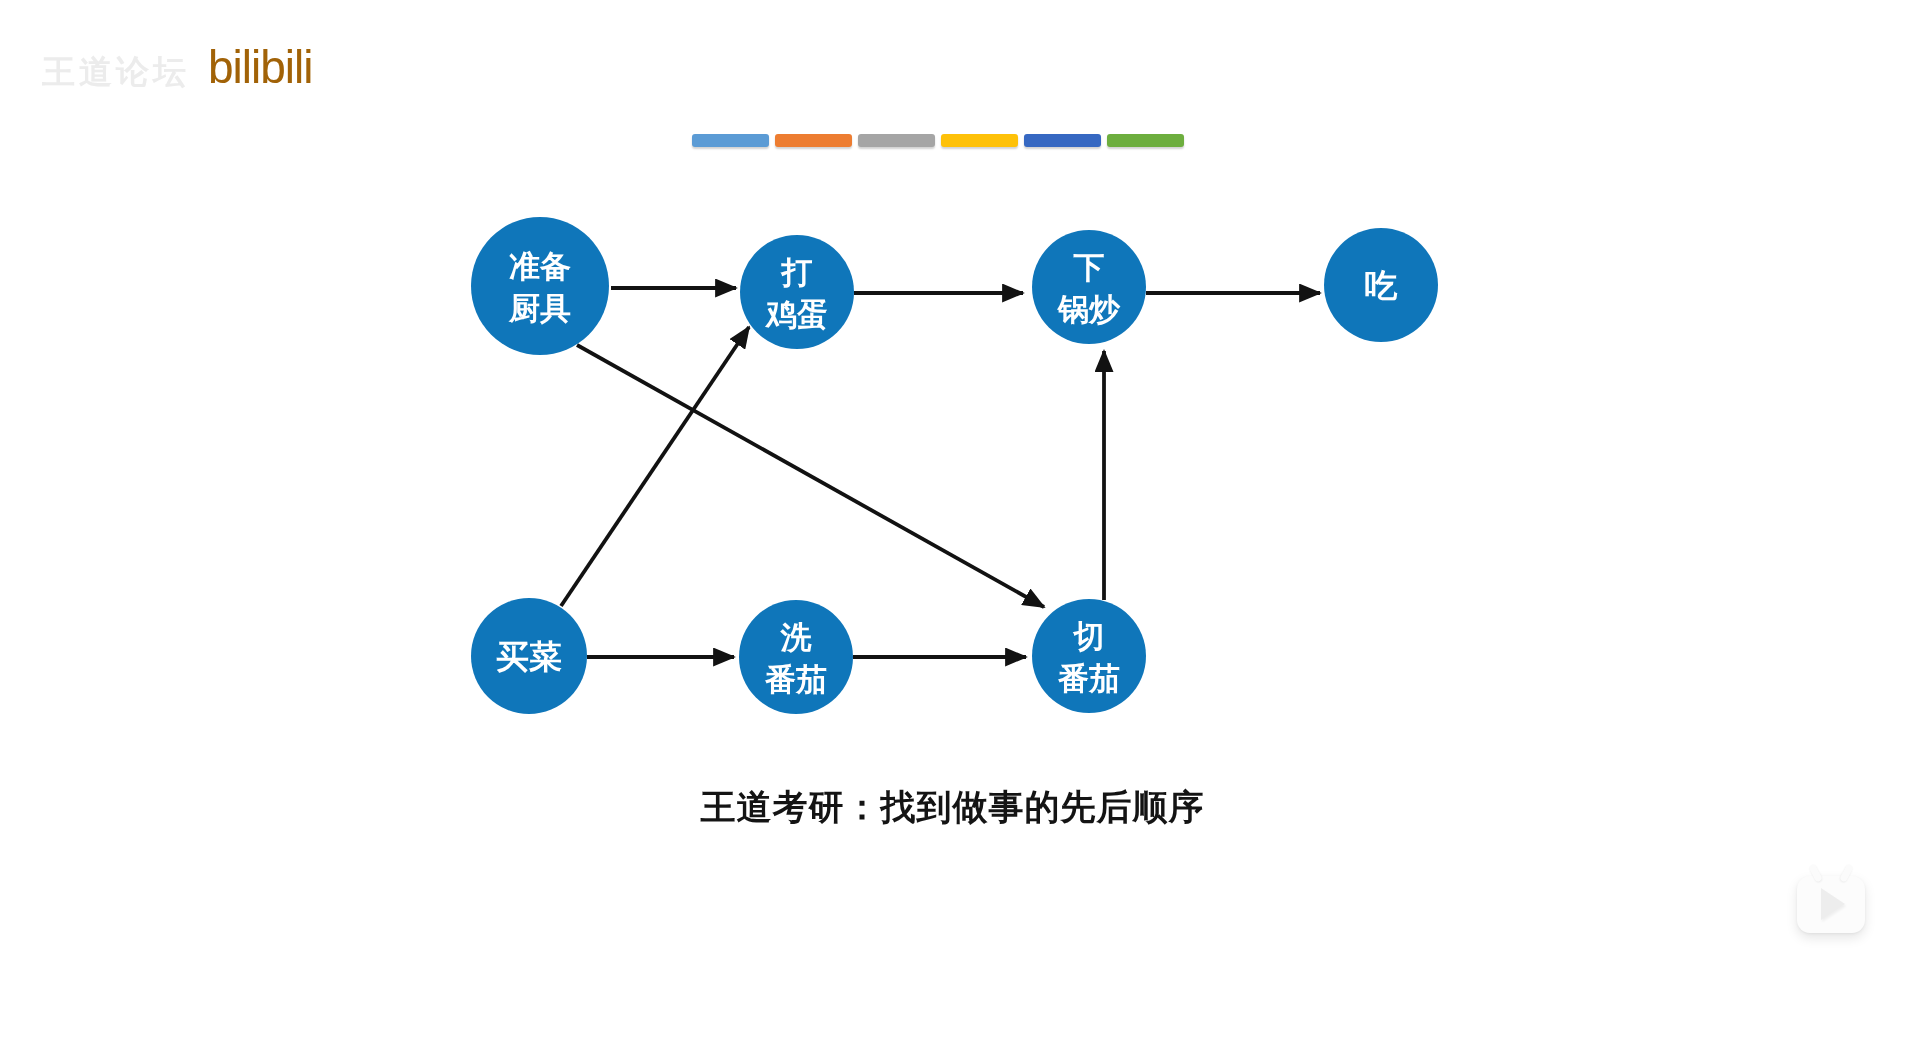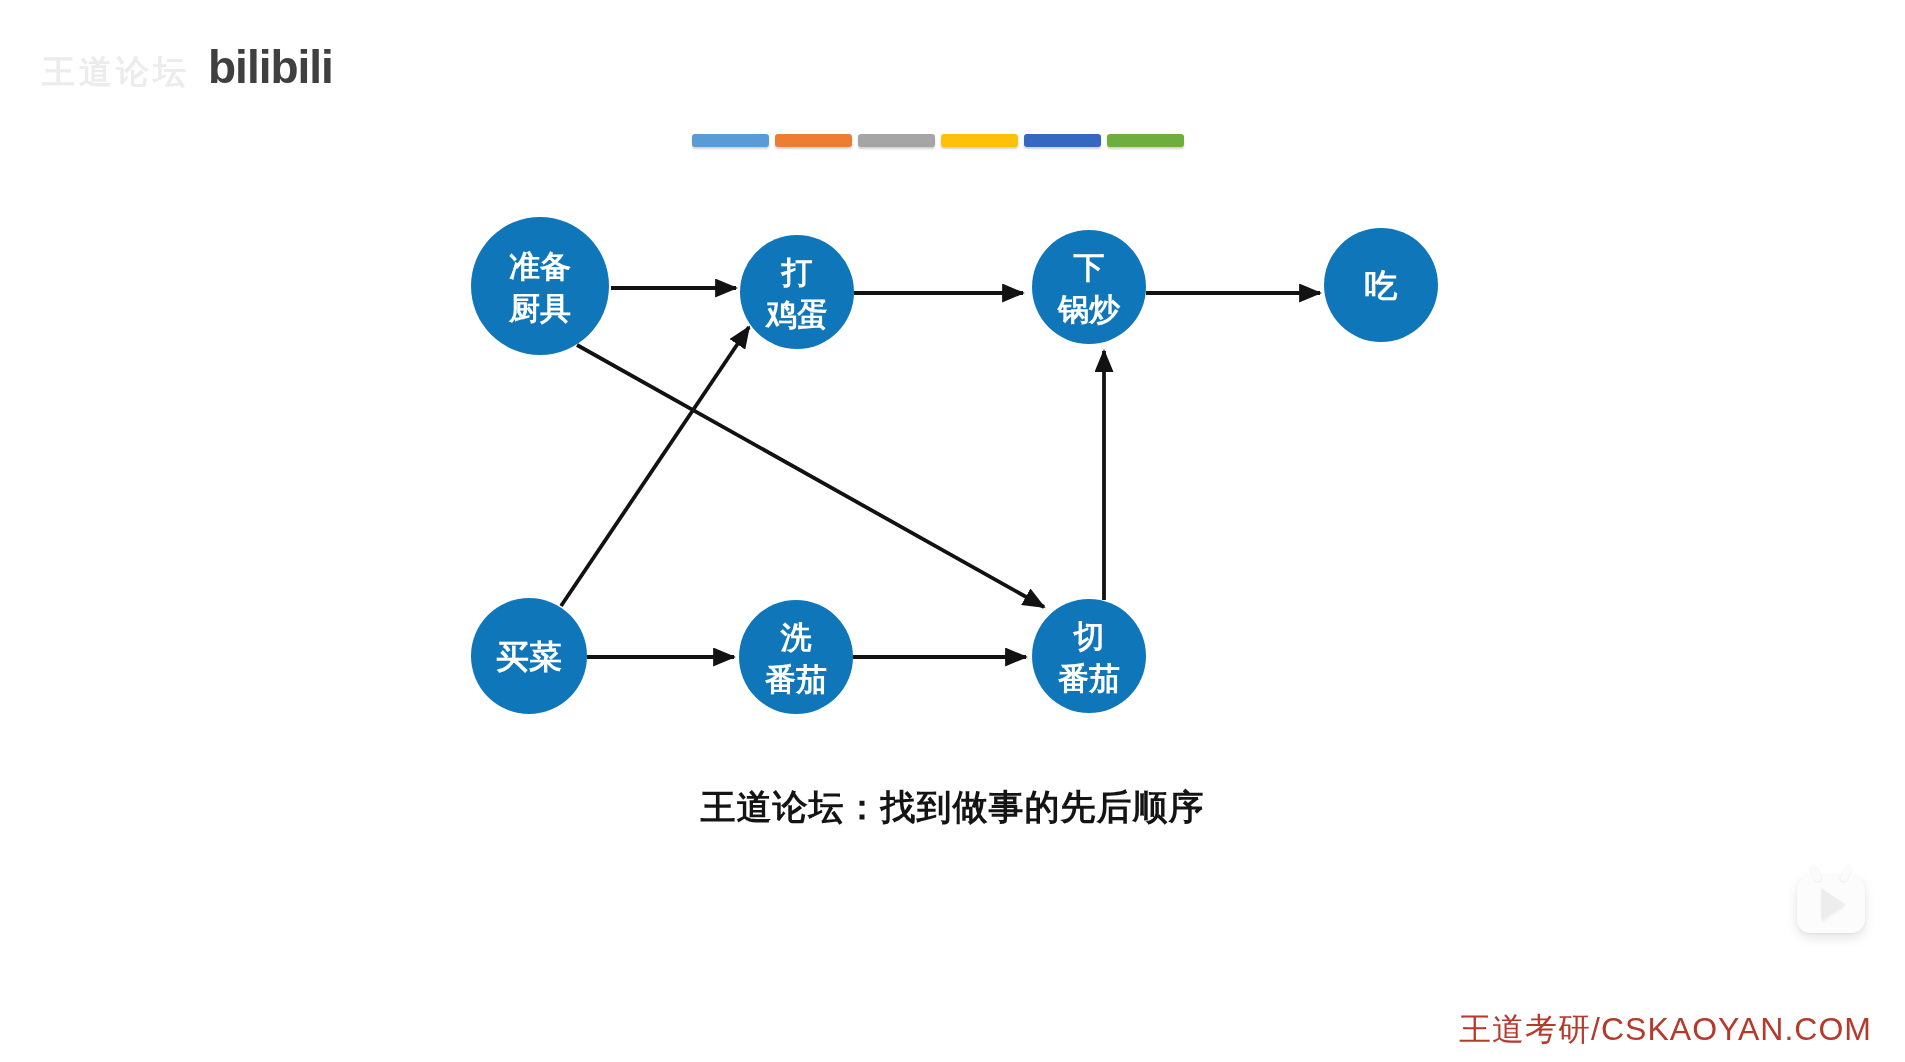--- a/index.html
+++ b/index.html
@@ -29,22 +29,22 @@
     user-select: none;
   }
   .watermark .wm-cn {
     font-size: 33px;
     font-weight: 700;
     color: #ececec;
     letter-spacing: 4px;
   }
   .watermark .wm-bili {
     font-size: 46px;
-    font-weight: 700;
-    color: #404040;
+    font-weight: 400;
+    color: #a16207;
     letter-spacing: -1px;
   }
 
   
   .title {
     position: absolute;
     left: 0;
     right: 0;
     top: 42px;
     margin: 0;
@@ -200,21 +200,20 @@
       <g>
         <circle cx="796" cy="657" r="57" fill="#0f76ba"></circle>
         <text x="796" fill="#ffffff" font-size="31"><tspan x="796" y="648">洗</tspan><tspan x="796" y="690">番茄</tspan></text>
       </g>
       <g>
         <circle cx="1089" cy="656" r="57" fill="#0f76ba"></circle>
         <text x="1089" fill="#ffffff" font-size="31"><tspan x="1089" y="647">切</tspan><tspan x="1089" y="689">番茄</tspan></text>
       </g>
     </svg>
 
-  <div class="caption">王道论坛：找到做事的先后顺序</div>
-
-  <div class="credit" style="color: rgb(182, 58, 43);">王道考研/CSKAOYAN.COM</div>
+  <div class="caption">王道考研：找到做事的先后顺序</div>
+
 
   <div class="tv-icon">
     <div class="play-tri"></div>
   </div>
 
 </div>
 
 </body></html>

